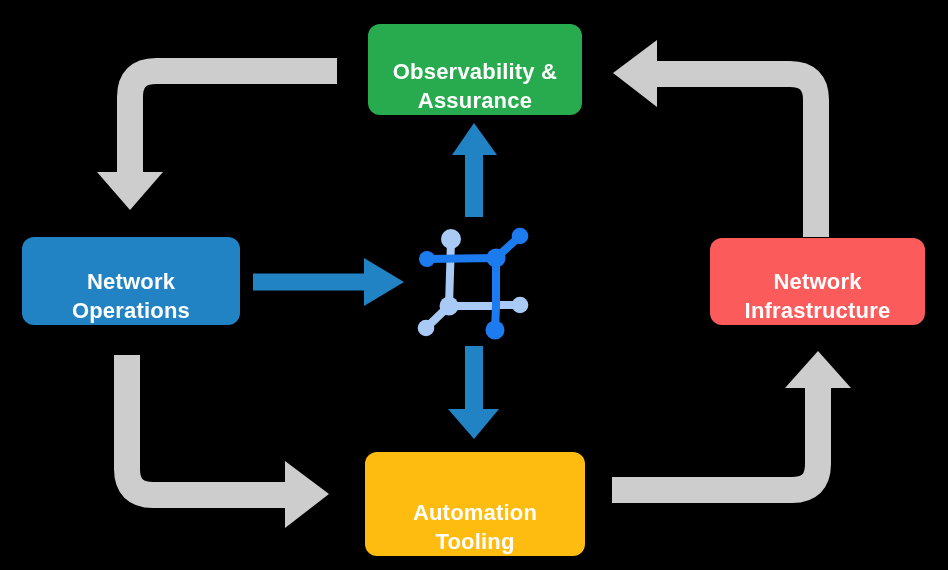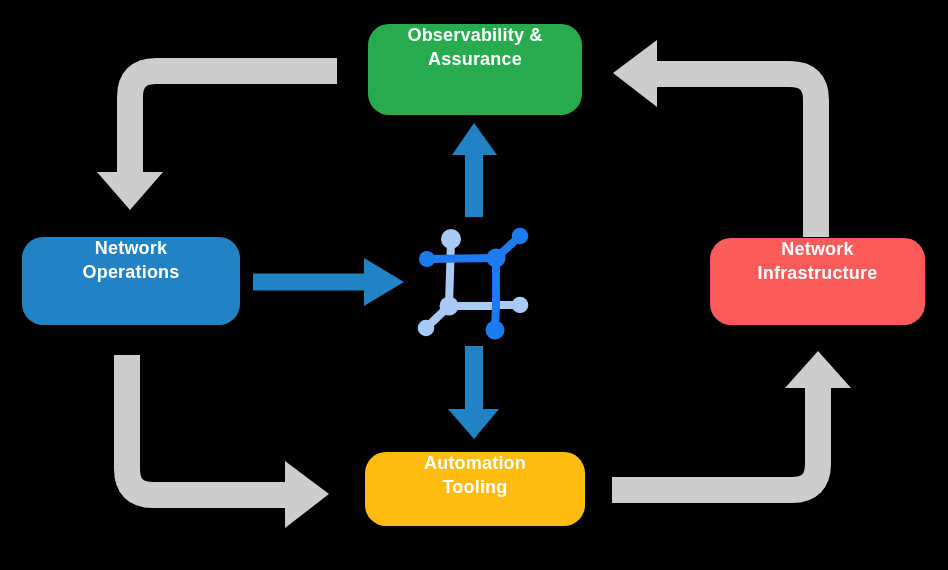--- a/index.html
+++ b/index.html
@@ -14,38 +14,38 @@
     overflow: hidden;
     font-family: "Liberation Sans", sans-serif;
   }
   .arrow-layer {
     position: absolute;
     left: 0;
     top: 0;
   }
   .node {
     position: absolute;
-    border-radius: 21px;
+    border-radius: 12px;
     display: flex;
-    align-items: flex-start;
+    align-items: flex-end;
     justify-content: center;
     text-align: center;
     color: #ffffff;
-    font-size: 18px;
+    font-size: 22px;
     font-weight: 700;
     line-height: 1.32;
     letter-spacing: 0.2px;
   }
   .node span {
     white-space: pre-line;
   }
   .node-observability { left: 368px; top: 24px;  width: 214px; height: 91px; }
   .node-operations    { left: 22px;  top: 237px; width: 218px; height: 88px; }
   .node-infrastructure{ left: 710px; top: 238px; width: 215px; height: 87px; }
-  .node-tooling       { left: 365px; top: 452px; width: 220px; height: 74px; }
+  .node-tooling       { left: 365px; top: 452px; width: 220px; height: 104px; }
   .center-icon {
     position: absolute;
     left: 408px;
     top: 218px;
   }
 </style>
 </head>
 <body>
 
 <div class="canvas" style="background: rgb(0, 0, 0);">

